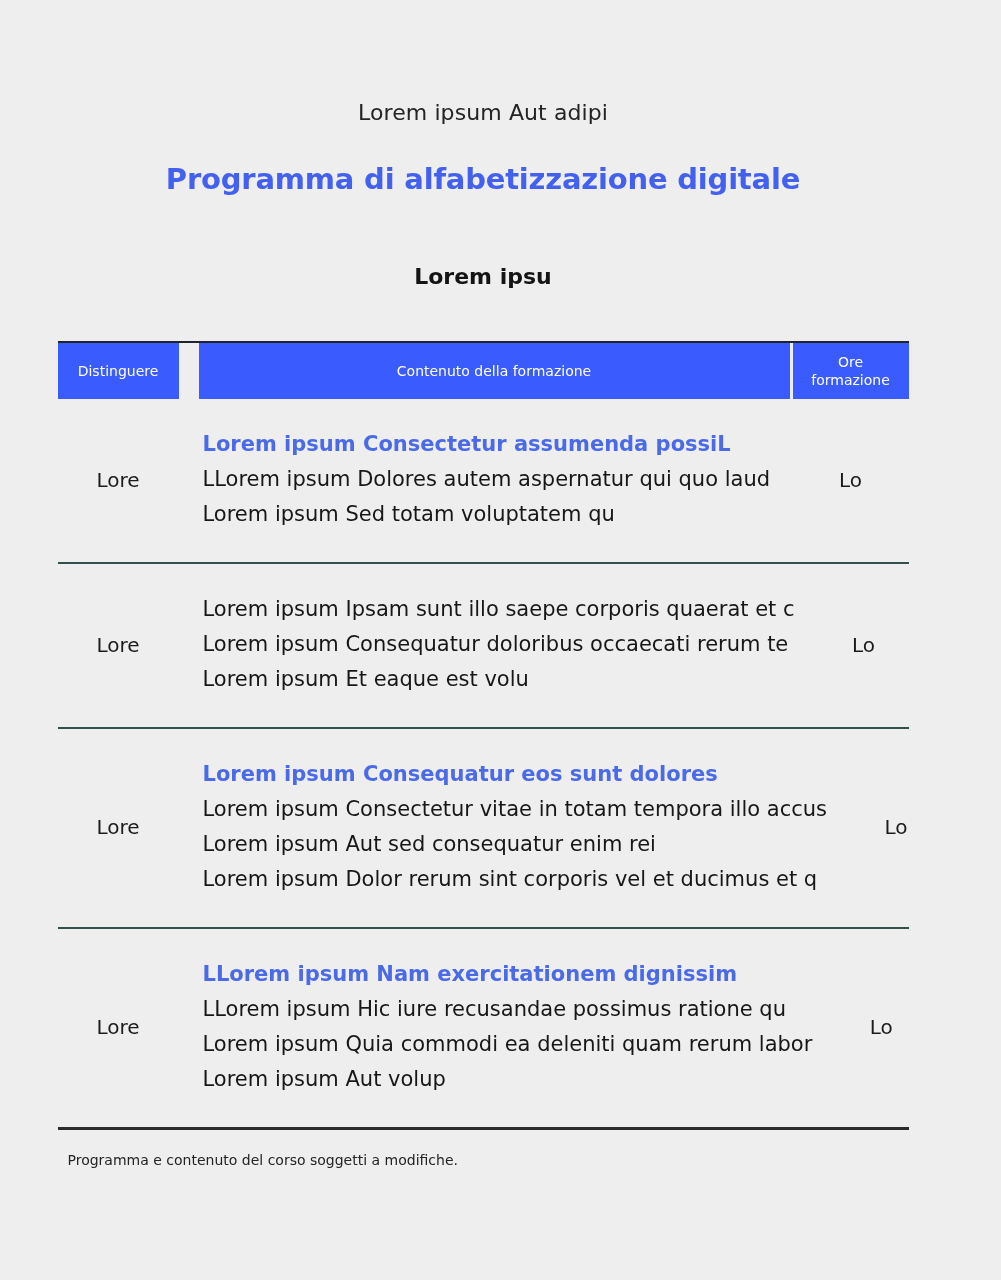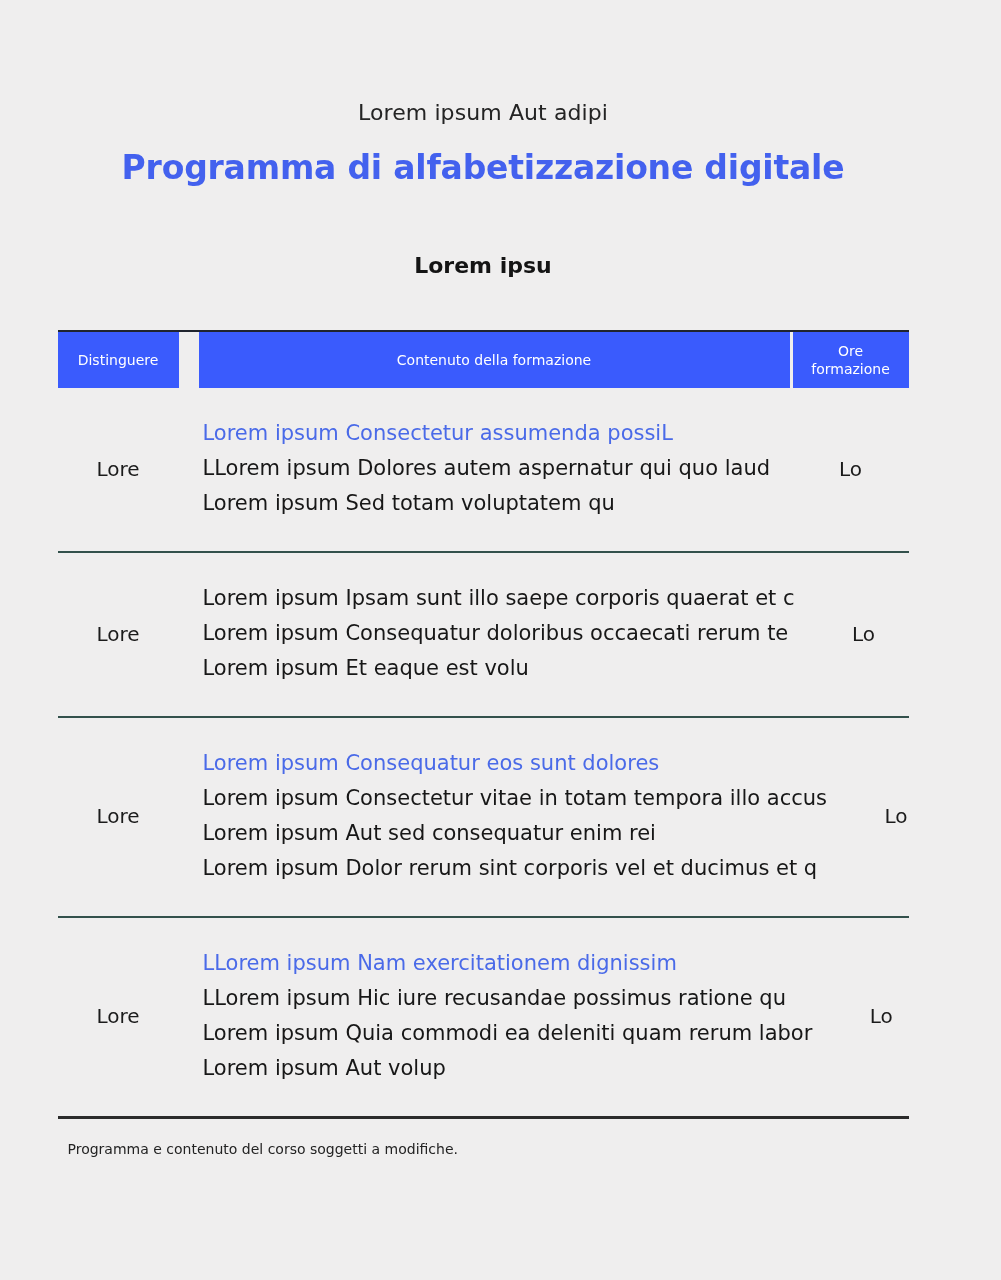--- a/index.html
+++ b/index.html
@@ -28,22 +28,22 @@
     text-align: center;
   }
   .doc-eyebrow {
     font-size: 22px;
     line-height: 30px;
     color: #242424;
     font-weight: 400;
     letter-spacing: 0.1px;
   }
   .doc-title {
-    margin-top: 21px;
-    font-size: 33px;
+    margin-top: 32px;
+    font-size: 29px;
     line-height: 38px;
     font-weight: 700;
     color: #4361ee;
     letter-spacing: -0.2px;
   }
 
   
   .section-head {
     display: flex;
     align-items: center;
@@ -125,21 +125,21 @@
     color: #1b1b1b;
   }
   .cell-content {
     padding-left: 4px;
     padding-right: 8px;
   }
   .content-title {
     font-size: 21px;
     line-height: 35px;
     color: #4a6ae8;
-    font-weight: 400;
+    font-weight: 700;
     white-space: nowrap;
   }
   .content-line {
     font-size: 21px;
     line-height: 35px;
     color: #171717;
     font-weight: 400;
     white-space: nowrap;
   }
 

